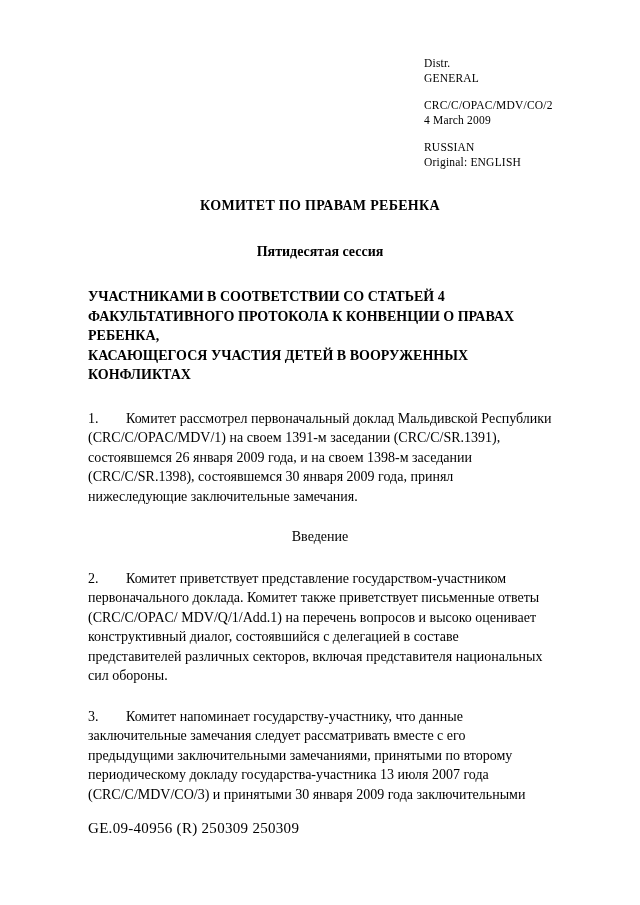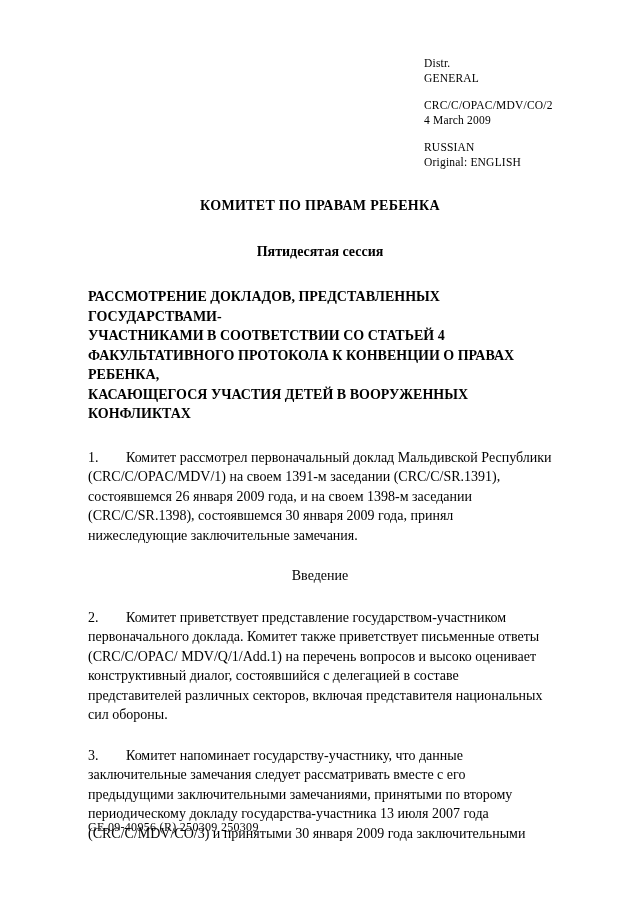--- a/index.html
+++ b/index.html
@@ -82,21 +82,21 @@
   }
   .section-heading {
     text-align: center;
     font-weight: normal;
     margin: 0 0 22px 0;
   }
   .footer {
     position: absolute;
     left: 88px;
     top: 820px;
-    font-size: 12px;
+    font-size: 15px;
     letter-spacing: 0.3px;
   }
 </style>
 </head>
 <body>
 
 <div class="page">
 
   <div class="doc-header">
     <div class="grp">
@@ -113,21 +113,20 @@
     </div>
   </div>
 
   <div class="content">
 
     <p class="committee-title">КОМИТЕТ ПО ПРАВАМ РЕБЕНКА</p>
 
     <p class="session">Пятидесятая сессия</p>
 
     <div class="agenda">
-      <div>РАССМОТРЕНИЕ ДОКЛАДОВ, ПРЕДСТАВЛЕННЫХ ГОСУДАРСТВАМИ-</div>
       <div>УЧАСТНИКАМИ В СООТВЕТСТВИИ СО СТАТЬЕЙ 4</div>
       <div>ФАКУЛЬТАТИВНОГО ПРОТОКОЛА К КОНВЕНЦИИ О ПРАВАХ РЕБЕНКА,</div>
       <div>КАСАЮЩЕГОСЯ УЧАСТИЯ ДЕТЕЙ В ВООРУЖЕННЫХ КОНФЛИКТАХ</div>
     </div>
 
 
     <p class="para">
       <span class="num">1.</span><span>Комитет рассмотрел первоначальный доклад Мальдивской Республики (CRC/C/OPAC/MDV/1) на своем 1391-м заседании (CRC/C/SR.1391), состоявшемся 26 января 2009 года, и на своем 1398-м заседании (CRC/C/SR.1398), состоявшемся 30 января 2009 года, принял нижеследующие заключительные замечания.</span>
     </p>
 

